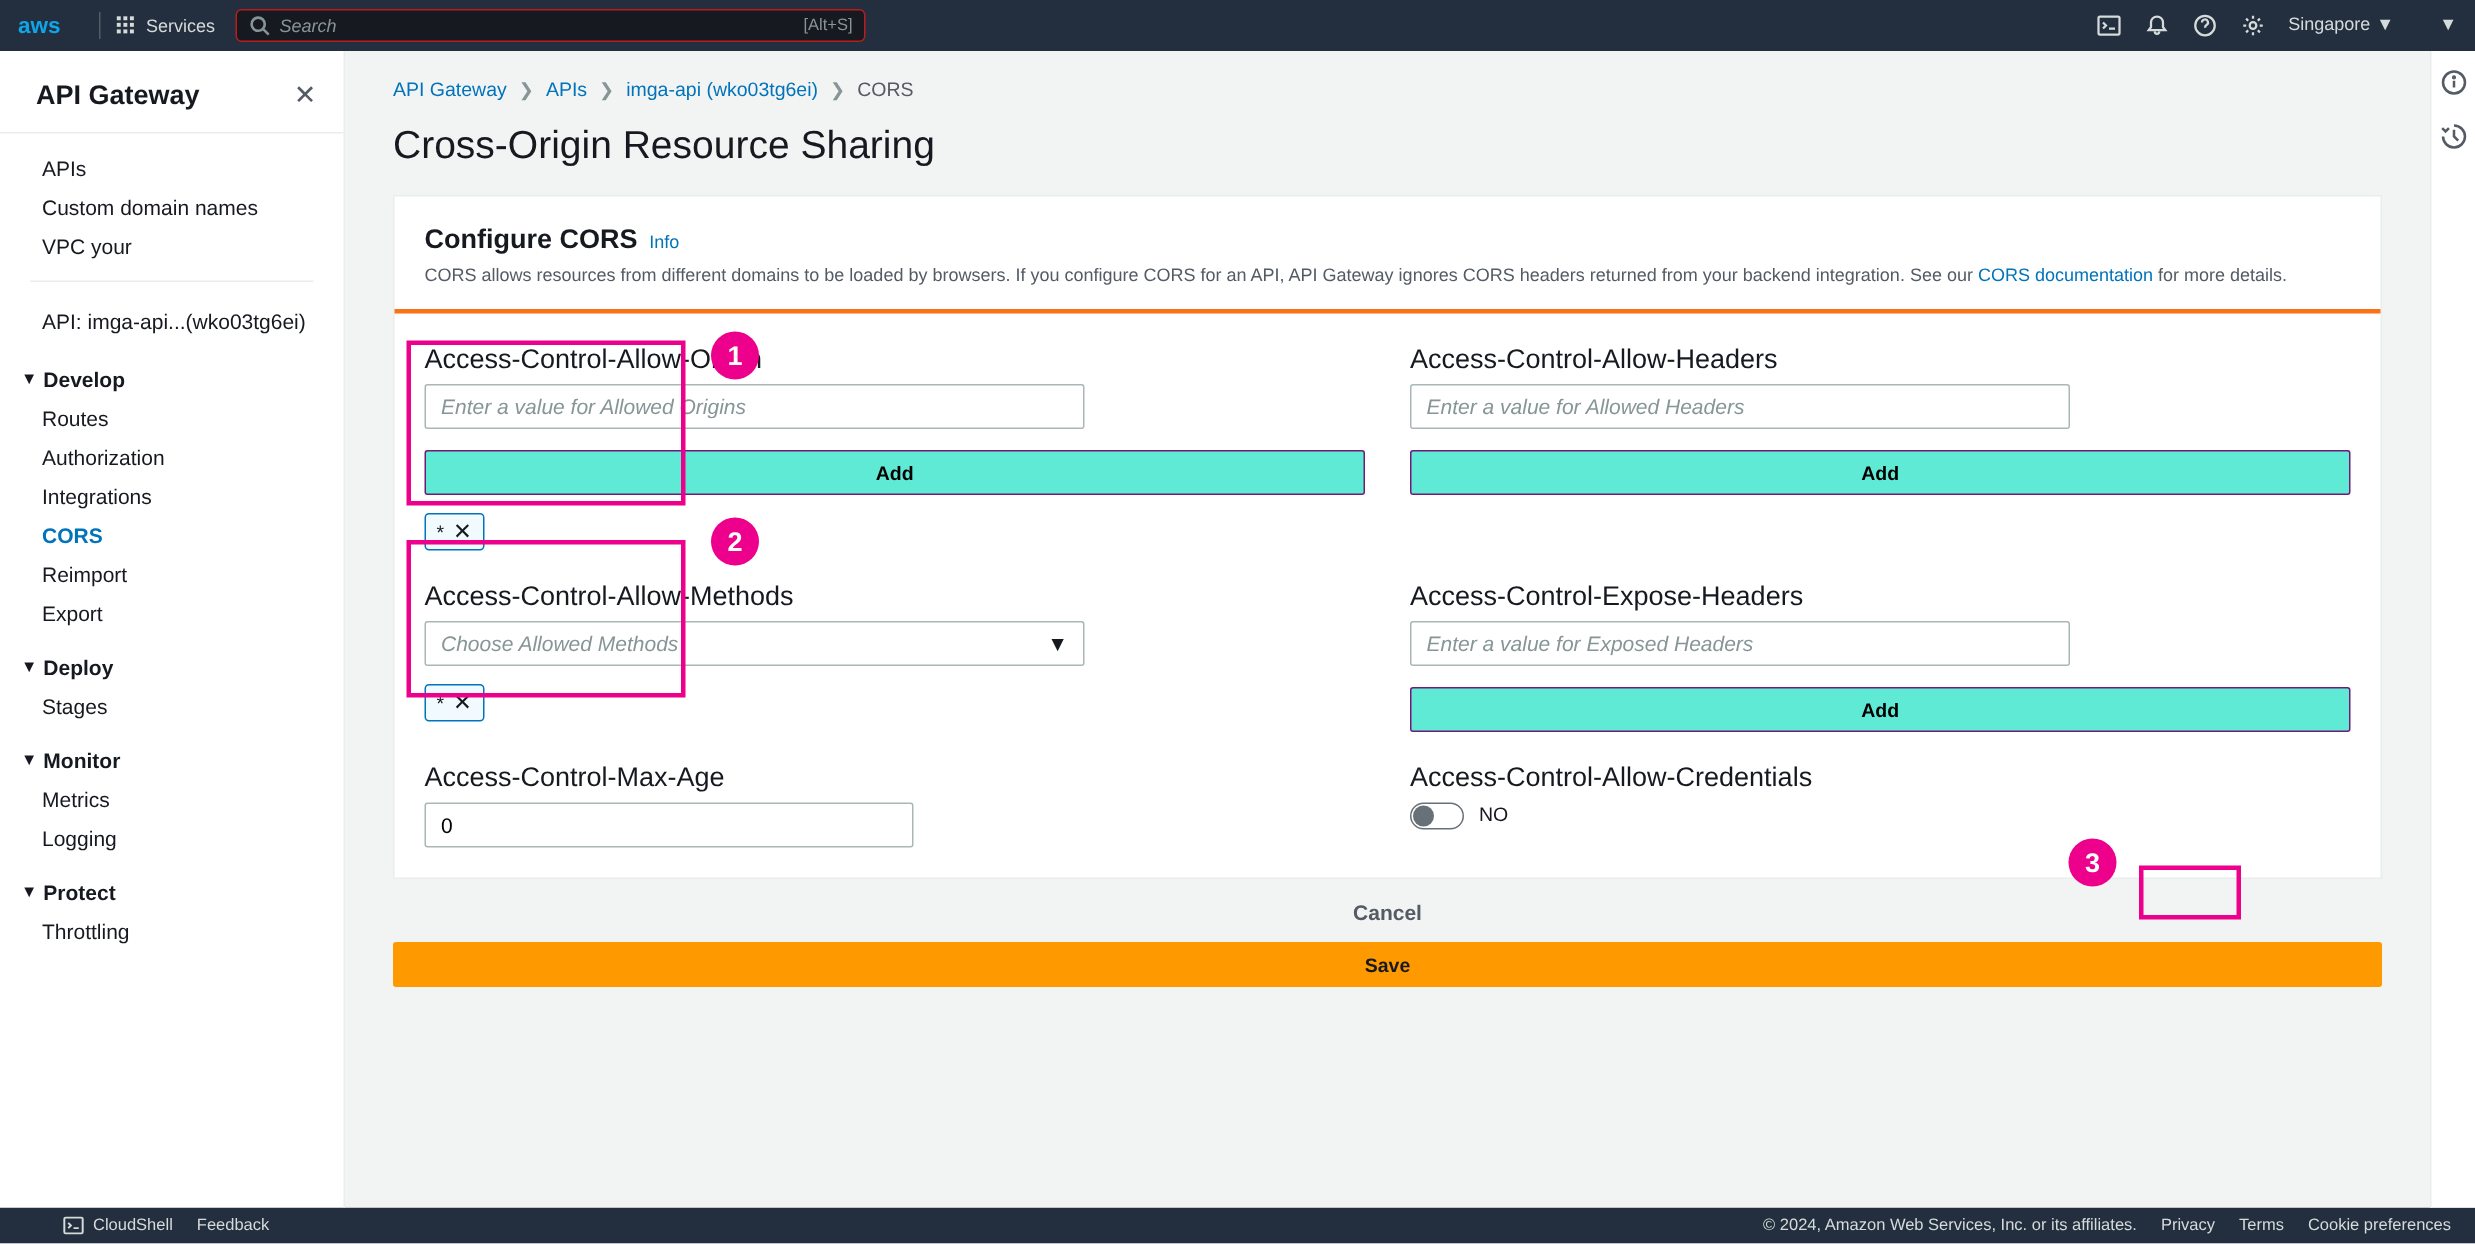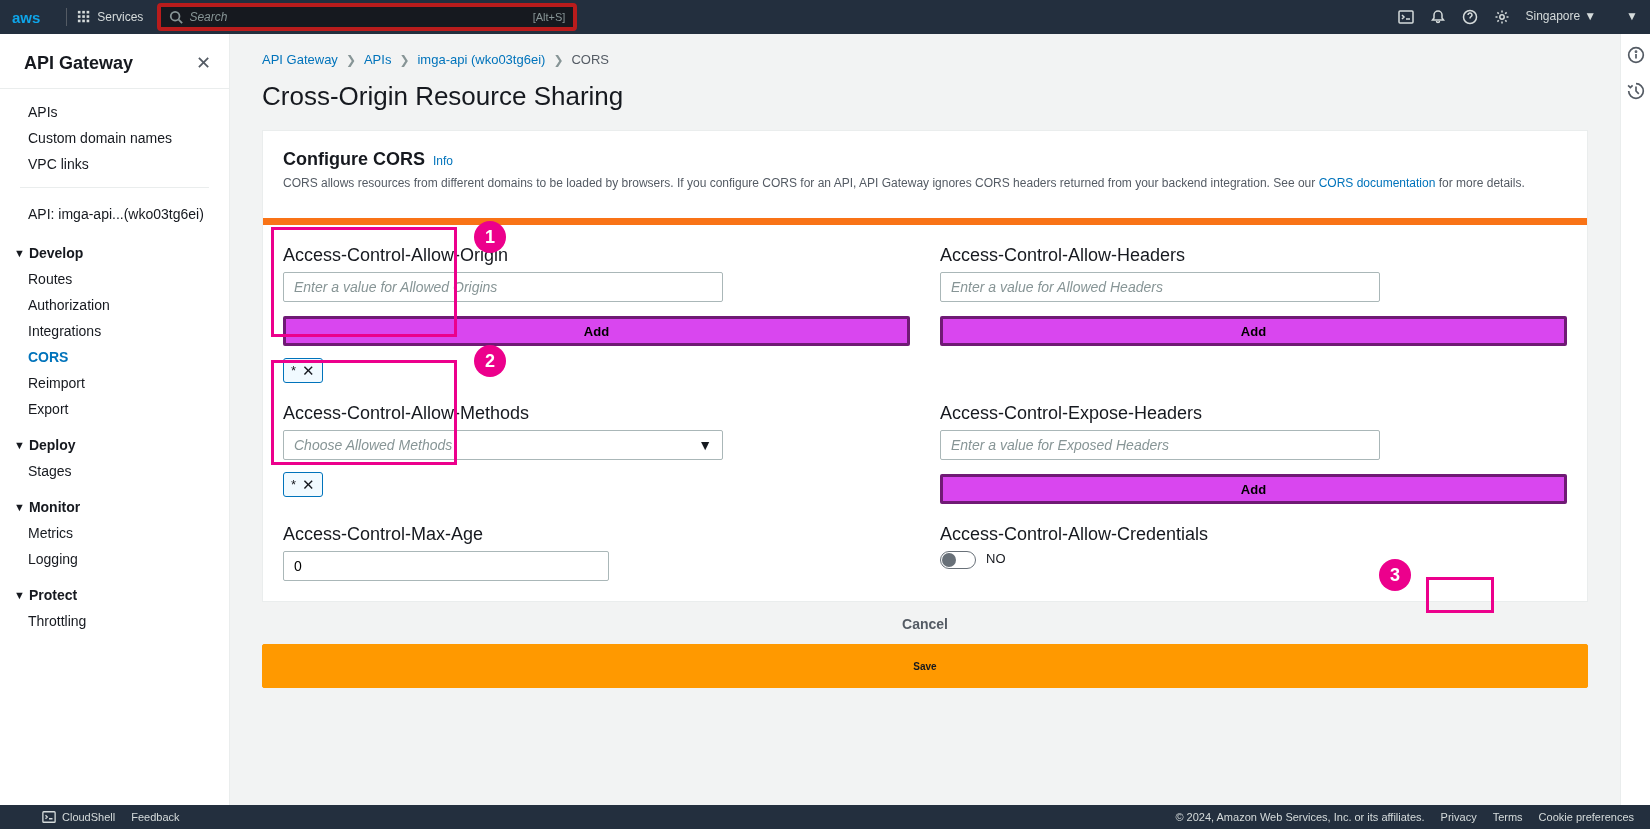--- a/index.html
+++ b/index.html
@@ -22,21 +22,21 @@
       align-items: center;
       color: #d5dbdb;
       padding: 0 12px;
       font-size: 12px;
     }
     .topnav .aws-logo { font-weight: bold; font-size: 15px; color: #0ea5e9; margin-right: 16px; }
     .topnav .divider { width: 1px; height: 18px; background: #545b64; margin: 0 10px; }
     .topnav .services { display: flex; align-items: center; cursor: pointer; }
     .topnav .services .grid-icon { width: 14px; height: 14px; margin-right: 6px; }
     .topnav .search-box {
-      display: flex; align-items: center; background: #16191f; border: 4px solid #b91c1c;
+      display: flex; align-items: center; background: #16191f; border: 1px solid #b91c1c;
       border-radius: 4px; padding: 3px 8px; margin-left: 14px; width: 420px;
       justify-content: space-between;
     }
     .topnav .search-box .left { display: flex; align-items: center; gap: 6px; color: #879596; font-style: italic;}
     .topnav .search-box .kbd { color: #879596; font-size: 11px; font-style: normal;}
     .topnav-right { margin-left: auto; display: flex; align-items: flex-start; gap: 16px; }
     .topnav-right svg, .topnav-right .icon { cursor: pointer; }
     .topnav-right .region { display: flex; align-items: center; gap: 4px; color: #d5dbdb; }
     .topnav-right .user-caret { margin-left: 14px; }
 
@@ -74,40 +74,40 @@
     .breadcrumb { display: flex; align-items: center; gap: 8px; padding: 18px 0 8px; font-size: 13px; }
     .breadcrumb a { color: #0073bb; text-decoration: none; }
     .breadcrumb .sep { color: #879596; font-size: 12px; }
     .breadcrumb .current { color: #545b64; }
 
     h1.page-title { font-size: 26px; font-weight: 400; margin: 6px 0 18px; }
 
     .panel {
       background: #ffffff; border: 1px solid #eaeded;
     }
-    .panel-header { padding: 18px 20px 26px; border-bottom: 7px solid #f97316; }
+    .panel-header { padding: 18px 20px 14px; border-bottom: 3px solid #f97316; }
     .panel-header h3 { font-size: 18px; font-weight: 700; display: inline; }
     .panel-header .info-link { color: #0073bb; font-size: 12px; margin-left: 4px; text-decoration: none; }
     .panel-header p { font-size: 12px; color: #545b64; margin-top: 4px; line-height: 1.5; }
     .panel-header p a { color: #0073bb; text-decoration: none; }
     .panel-body { padding: 20px; }
 
     .cors-grid { display: grid; grid-template-columns: 1fr 1fr; gap: 20px 30px; }
     .form-group label { display: block; font-size: 18px; font-weight: 400; margin-bottom: 6px; }
     .form-row { display: flex; gap: 14px; flex-direction: column; }
     .text-input, .select-input {
       height: 30px; border: 1px solid #aab7b8; border-radius: 2px; padding: 0 10px;
       font-size: 14px; width: 100%; background: #fff; font-family: inherit;
     }
     .text-input::placeholder { color: #879596; font-style: italic; }
     .input-wide { width: 440px; }
     .input-maxage { width: 326px; }
     .btn {
-      height: 30px; padding: 0 16px; border: 3px solid #701a75; border-radius: 2px;
-      background: #d946ef; font-weight: 700; font-size: 13px; cursor: pointer;
+      height: 30px; padding: 0 16px; border: 1px solid #701a75; border-radius: 2px;
+      background: #5eead4; font-weight: 700; font-size: 13px; cursor: pointer;
     }
     .tag-chip {
       display: inline-flex; align-items: center; gap: 6px; padding: 4px 7px;
       border: 1px solid #0073bb; background: #f1faff; border-radius: 3px;
       margin-top: 12px; font-size: 13px;
     }
     .tag-chip .x { cursor: pointer; font-size: 15px; line-height: 1; }
 
     .select-input { display: flex; align-items: center; justify-content: space-between; cursor: pointer; color: #879596; font-style: italic; }
     .select-input .caret-down { color: #16191f; font-style: normal; }
@@ -119,22 +119,22 @@
     }
     .toggle::after {
       content: ''; position: absolute; left: 1px; top: 1px; width: 14px; height: 14px;
       border-radius: 50%; background: #687078;
     }
     .toggle-label { font-size: 13px; }
 
     .action-row { display: flex; justify-content: flex-end; gap: 12px; margin-top: 14px; flex-direction: column; }
     .btn-link { border: none; background: none; color: #545b64; font-weight: 700; cursor: pointer; font-size: 14px;}
     .btn-primary {
-      height: 44px; padding: 0 18px; background: #ff9900; border: 1px solid #ff9900;
-      border-radius: 2px; font-weight: 700; font-size: 10px; cursor: pointer; color: #16191f;
+      height: 30px; padding: 0 18px; background: #ff9900; border: 1px solid #ff9900;
+      border-radius: 2px; font-weight: 700; font-size: 13px; cursor: pointer; color: #16191f;
     }
 
     
     .tools-rail {
       width: 30px; border-left: 1px solid #eaeded; background: #fff;
       display: flex; flex-direction: column; align-items: center; padding-top: 12px; gap: 18px;
     }
     .tools-rail svg { cursor: pointer; color: #545b64; }
 
     
@@ -215,21 +215,21 @@
 <div class="app-body">
 
   <div class="sidebar">
     <div class="sidebar-header">
       <h2>API Gateway</h2>
       <span class="sidebar-close">✕</span>
     </div>
     <div class="sidebar-nav">
       <a href="#">APIs</a>
       <a href="#">Custom domain names</a>
-      <a href="#">VPC links</a>
+      <a href="#">VPC your</a>
       <div class="sidebar-sep"></div>
       <div class="api-info">API: imga-api...(wko03tg6ei)</div>
 
       <div class="section-head">
         <span class="caret">▼</span>
         <span>Develop</span>
       </div>
       <a href="#">Routes</a>
       <a href="#">Authorization</a>
       <a href="#">Integrations</a>

